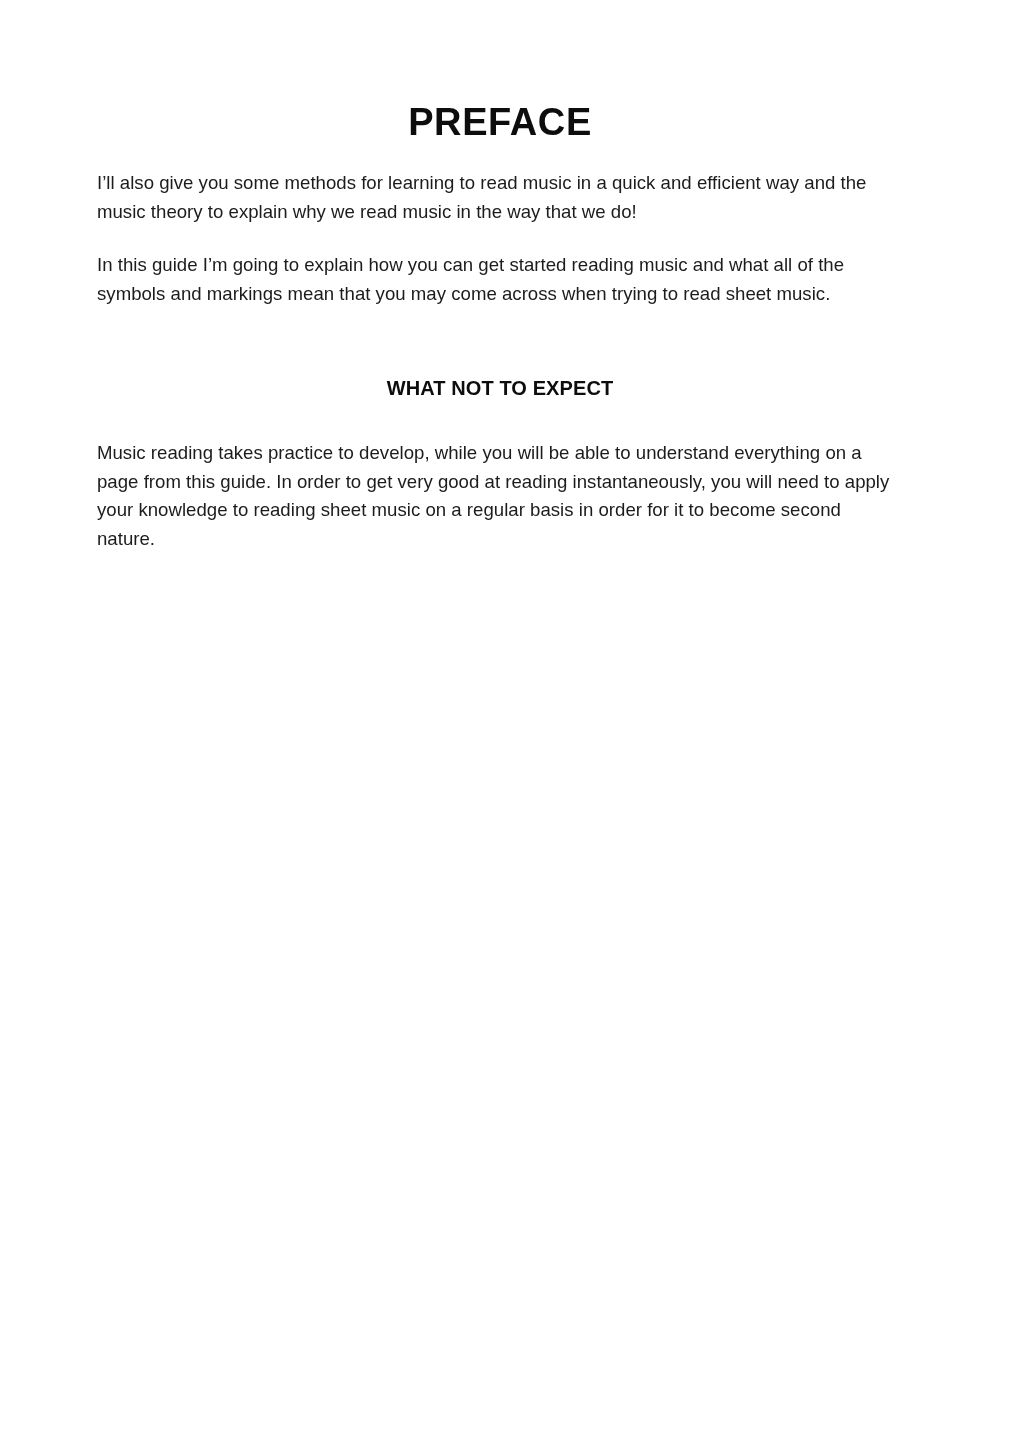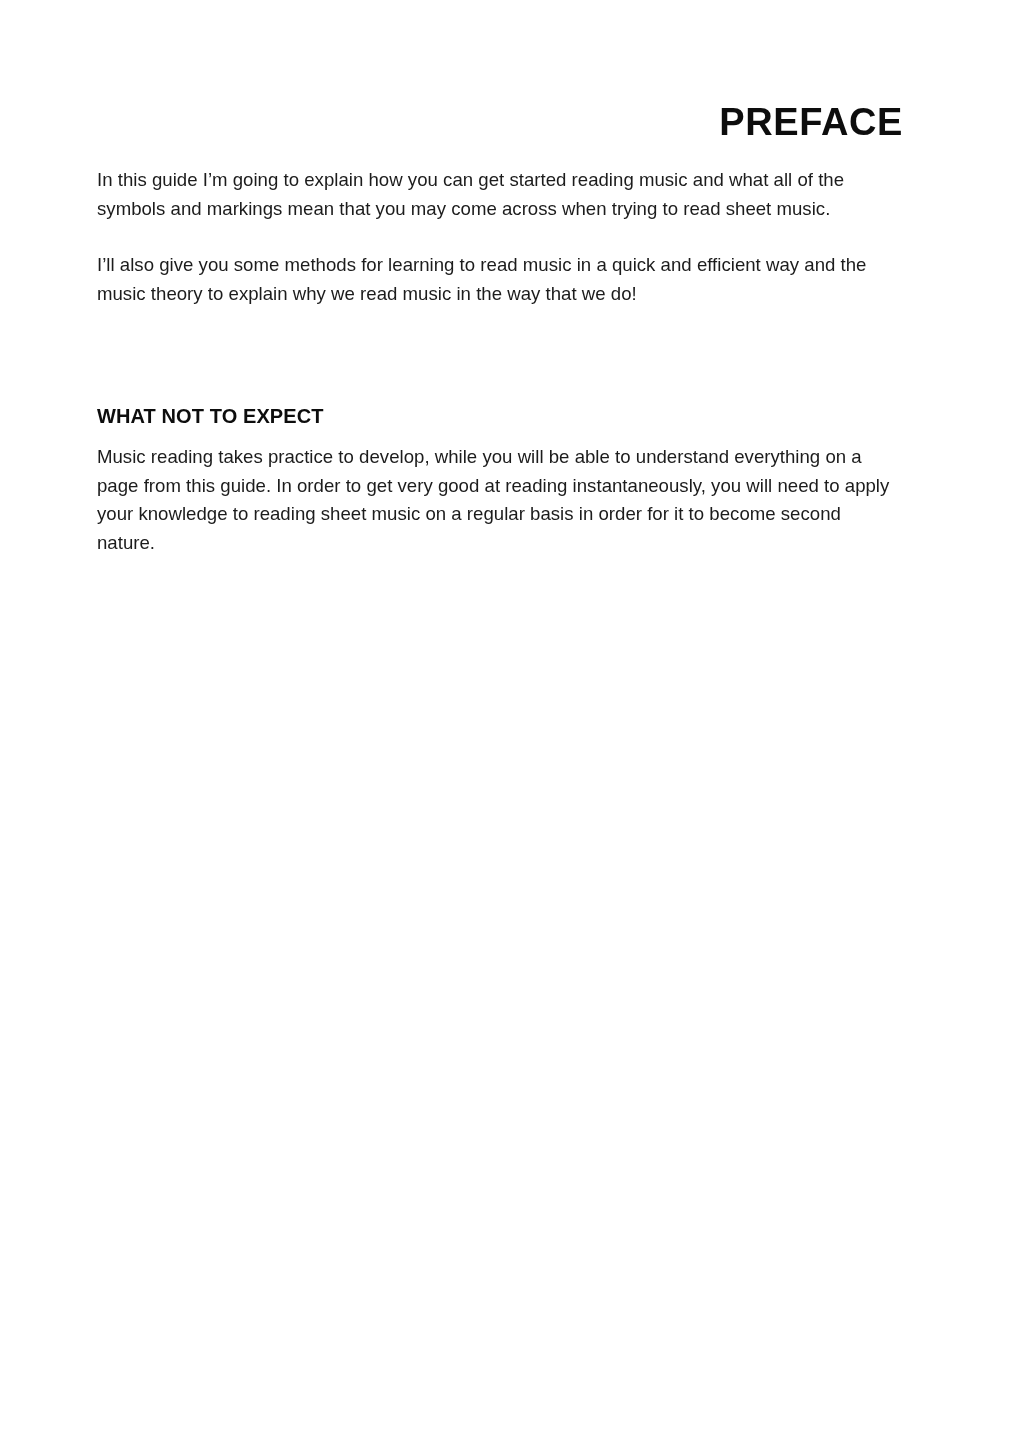--- a/index.html
+++ b/index.html
@@ -19,63 +19,63 @@
   }
   .content {
     position: absolute;
     left: 97px;
     top: 0;
     width: 806px;
   }
   .doc-title {
     margin: 0;
     padding: 0;
-    text-align: right;
+    text-align: center;
     font-size: 38px;
     font-weight: 800;
     letter-spacing: 0.6px;
     color: #0d0d0d;
     line-height: 1;
     padding-top: 103px;
   }
   .section-heading {
     margin: 0;
     padding: 0;
     font-size: 20px;
     font-weight: 800;
     letter-spacing: 0.1px;
     color: #0d0d0d;
     line-height: 1.2;
   }
   .heading-1 { margin-top: 62px; }
-  .heading-2 { margin-top: 96px; }
+  .heading-2 { margin-top: 68px; text-align: center; }
   .para {
     margin: 0;
     padding: 0;
     font-size: 18.6px;
     font-weight: 400;
     color: #1c1c1c;
     line-height: 28.5px;
     letter-spacing: 0.02px;
   }
   .para-first { margin-top: 25px; }
   .para-gap { margin-top: 28px; }
-  .para-after-heading { margin-top: 15px; }
+  .para-after-heading { margin-top: 39px; }
 </style>
 </head>
 <body>
 
 <div class="page">
   <div class="content">
 
     <h1 class="doc-title">PREFACE</h1>
 
 
+    <p class="para para-gap">I’ll also give you some methods for learning to read music in a quick and efficient way and the music theory to explain why we read music in the way that we do!</p>
+
     <p class="para para-first">In this guide I’m going to explain how you can get started reading music and what all of the symbols and markings mean that you may come across when trying to read sheet music.</p>
-
-    <p class="para para-gap">I’ll also give you some methods for learning to read music in a quick and efficient way and the music theory to explain why we read music in the way that we do!</p>
 
     <h2 class="section-heading heading-2">WHAT NOT TO EXPECT</h2>
 
     <p class="para para-after-heading">Music reading takes practice to develop, while you will be able to understand everything on a page from this guide. In order to get very good at reading instantaneously, you will need to apply your knowledge to reading sheet music on a regular basis in order for it to become second nature.</p>
 
   </div>
 </div>
 
 </body></html>

